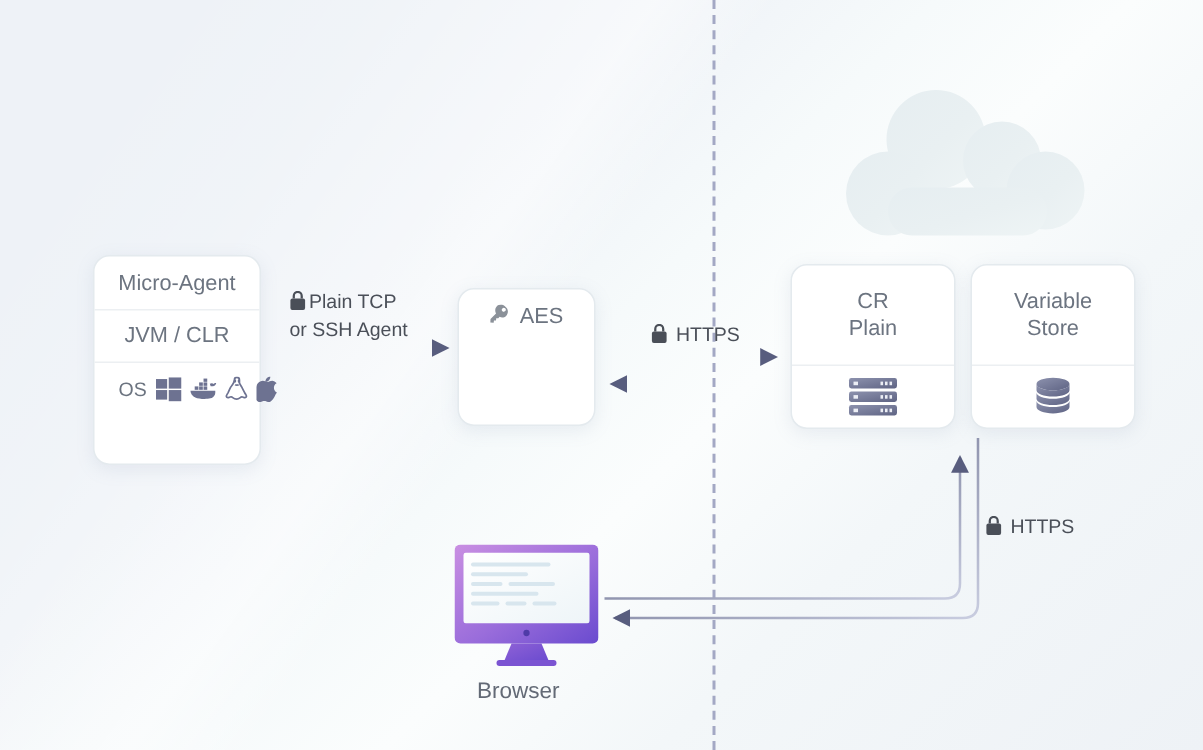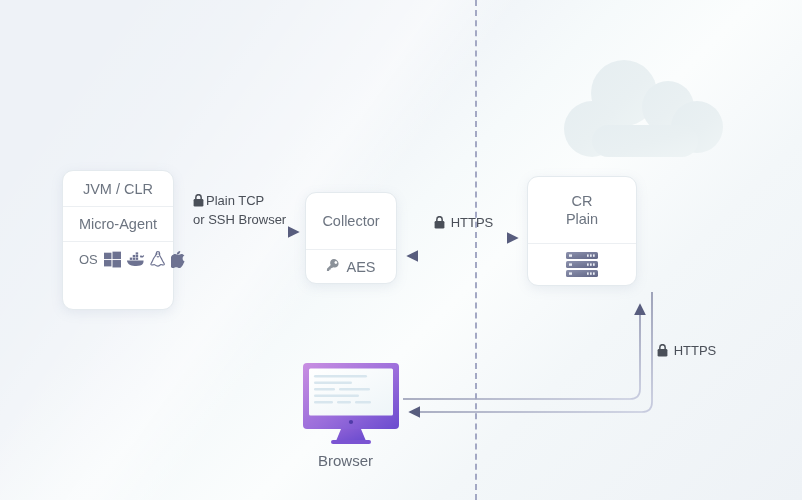--- a/index.html
+++ b/index.html
@@ -84,24 +84,24 @@
         <rect x="36" y="70" width="106" height="32" rx="16"></rect>
       </g>
     </svg>
   </div>
 
   <div class="divider"></div>
 
 
   <div class="card" id="app-card">
     <div class="row">
-        <span>JVM / CLR</span>
+        <span>Micro-Agent</span>
       </div>
     <div class="row">
-        <span>Micro-Agent</span>
+        <span>JVM / CLR</span>
       </div>
     <div class="row os">
       <span class="os-label">OS</span>
       <span class="osicon">
         <svg width="17" height="17" viewBox="0 0 16 16" aria-hidden="true">
             <g fill="#6d7291">
               <rect x="0" y="1.6" width="7" height="6"></rect>
               <rect x="8" y="0.6" width="8" height="7"></rect>
               <rect x="0" y="8.5" width="7" height="6"></rect>
               <rect x="8" y="8.5" width="8" height="7"></rect>
@@ -137,23 +137,20 @@
             <g fill="#6d7291">
               <path d="M9.2 0c.1 1-.3 1.9-.9 2.5-.6.7-1.5 1.2-2.4 1.1-.1-1 .4-1.9.9-2.5C7.5.4 8.5 0 9.2 0z"></path>
               <path d="M12.6 12.2c-.4 1-.6 1.4-1.1 2.2-.8 1.2-1.9 2.7-3.2 2.7-1.2 0-1.5-.8-3.1-.8s-1.9.8-3.1.8c-1.3 0-2.3-1.3-3.1-2.5C-.8 10.8-1 6.6.9 4.5c.9-1 2.2-1.6 3.3-1.6 1.2 0 1.9.8 3.1.8 1.1 0 1.8-.8 3.2-.8 1 0 2.1.6 2.9 1.6-2.6 1.4-2.2 5.1.2 6.1z"></path>
             </g>
           </svg>
       </span>
     </div>
   </div>
 
   <div class="card" id="collector-card">
-    <div class="row top">
-        <span>Collector</span>
-      </div>
     <div class="row bot">
       <span class="osicon">
         <svg width="16" height="16" viewBox="0 0 16 16" aria-hidden="true">
             <g fill="#8b9199">
               <path d="M10.6 1.1c-1.6-1.6-4.1-1.4-5.5.2C3.9 2.7 3.9 4.6 4.7 6L1 9.7l-.1 2.3 2.2.1.2-1.4 1.4-.1.1-1.4 1.4-.1.9-.9c1.4.7 3.1.5 4.3-.6 1.5-1.5 1.6-4 .2-5.5zm.2 3.3a1.3 1.3 0 1 1-1.9-1.8 1.3 1.3 0 0 1 1.9 1.8z"></path>
             </g>
           </svg>
       </span>
       <span>AES</span>
     </div>
@@ -190,20 +187,44 @@
             <rect x="4" y="21.4" width="3" height="2.4"></rect>
               <rect x="22" y="21.4" width="1.7" height="2.4"></rect>
               <rect x="25" y="21.4" width="1.7" height="2.4"></rect>
               <rect x="28" y="21.4" width="1.7" height="2.4"></rect>
           </g>
         </svg>
       </span>
     </div>
   </div>
 
+  <div class="card srv" id="vs-card">
+    <div class="row top">
+      <span>Variable</span>
+      <span>Store</span>
+    </div>
+    <div class="row bot">
+      <span class="osicon">
+        <svg width="30" height="30" viewBox="0 0 30 30" aria-hidden="true">
+          <defs>
+              <linearGradient id="dbg" x1="0" y1="0" x2="1" y2="1">
+                <stop offset="0%" stop-color="#8d92ae"></stop>
+                <stop offset="100%" stop-color="#5f6484"></stop>
+              </linearGradient>
+            </defs>
+          <g fill="url(#dbg)">
+            <ellipse cx="15" cy="6" rx="11" ry="4.2"></ellipse>
+            <path d="M4 6v4.2c0 2.3 4.9 4.2 11 4.2s11-1.9 11-4.2V6c0 2.3-4.9 4.2-11 4.2S4 8.3 4 6z"></path>
+            <path d="M4 11.6v4.2c0 2.3 4.9 4.2 11 4.2s11-1.9 11-4.2v-4.2c0 2.3-4.9 4.2-11 4.2s-11-1.9-11-4.2z"></path>
+            <path d="M4 17.2v4.2c0 2.3 4.9 4.2 11 4.2s11-1.9 11-4.2v-4.2c0 2.3-4.9 4.2-11 4.2s-11-1.9-11-4.2z"></path>
+          </g>
+        </svg>
+      </span>
+    </div>
+  </div>
 
   <div class="browser" style="position:absolute;left:303px;top:363px;">
     <svg width="96" height="82" viewBox="0 0 96 82" aria-hidden="true">
       <defs>
         <linearGradient id="bez" x1="0" y1="0" x2="1" y2="1">
           <stop offset="0%" stop-color="#c98fe2"></stop>
           <stop offset="55%" stop-color="#9a6ddb"></stop>
           <stop offset="100%" stop-color="#6a4bcf"></stop>
         </linearGradient>
         <linearGradient id="scr" x1="0" y1="0" x2="1" y2="1">
@@ -290,21 +311,21 @@
 
   <div class="lbl" style="left:193px;top:192px;width:110px;">
     <span class="lock">
       <svg width="11" height="13" viewBox="0 0 11 13" aria-hidden="true">
           <g fill="#4a4f58">
             <path d="M2.1 5V3.3a3.4 3.4 0 0 1 6.8 0V5H7.4V3.3a1.9 1.9 0 0 0-3.8 0V5z"></path>
             <rect x="0.6" y="5" width="9.8" height="7.6" rx="1.3"></rect>
           </g>
         </svg>
     </span><span>Plain TCP</span><br>
-    <span>or SSH Browser</span>
+    <span>or SSH Agent</span>
   </div>
 
   <div class="lbl" style="left:434px;top:214px;">
     <span class="lock">
       <svg width="11" height="13" viewBox="0 0 11 13" aria-hidden="true">
           <g fill="#4a4f58">
             <path d="M2.1 5V3.3a3.4 3.4 0 0 1 6.8 0V5H7.4V3.3a1.9 1.9 0 0 0-3.8 0V5z"></path>
             <rect x="0.6" y="5" width="9.8" height="7.6" rx="1.3"></rect>
           </g>
         </svg>

